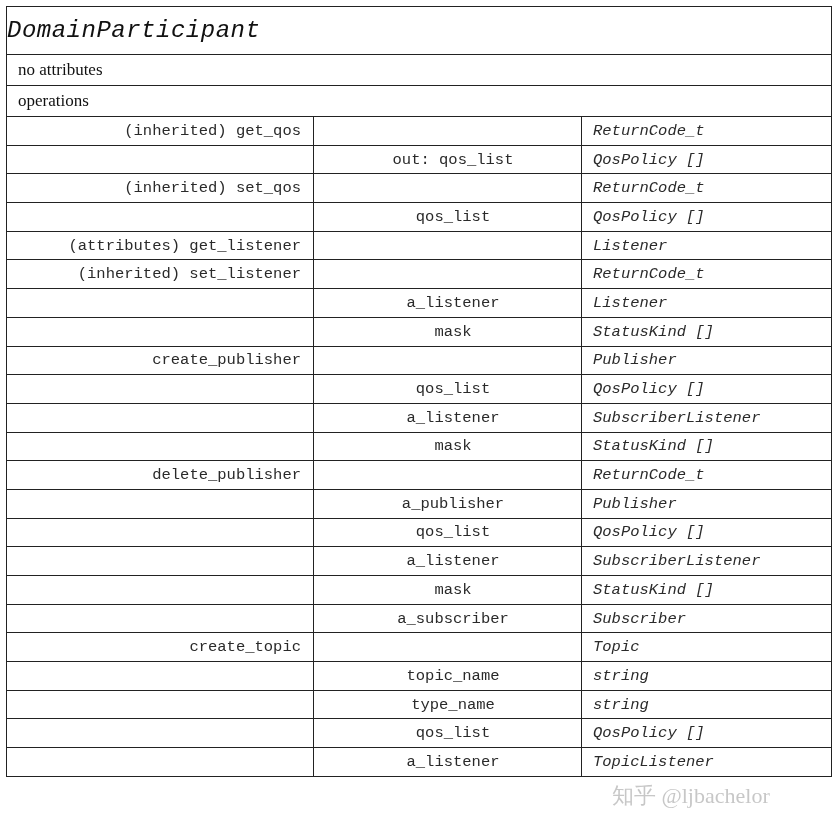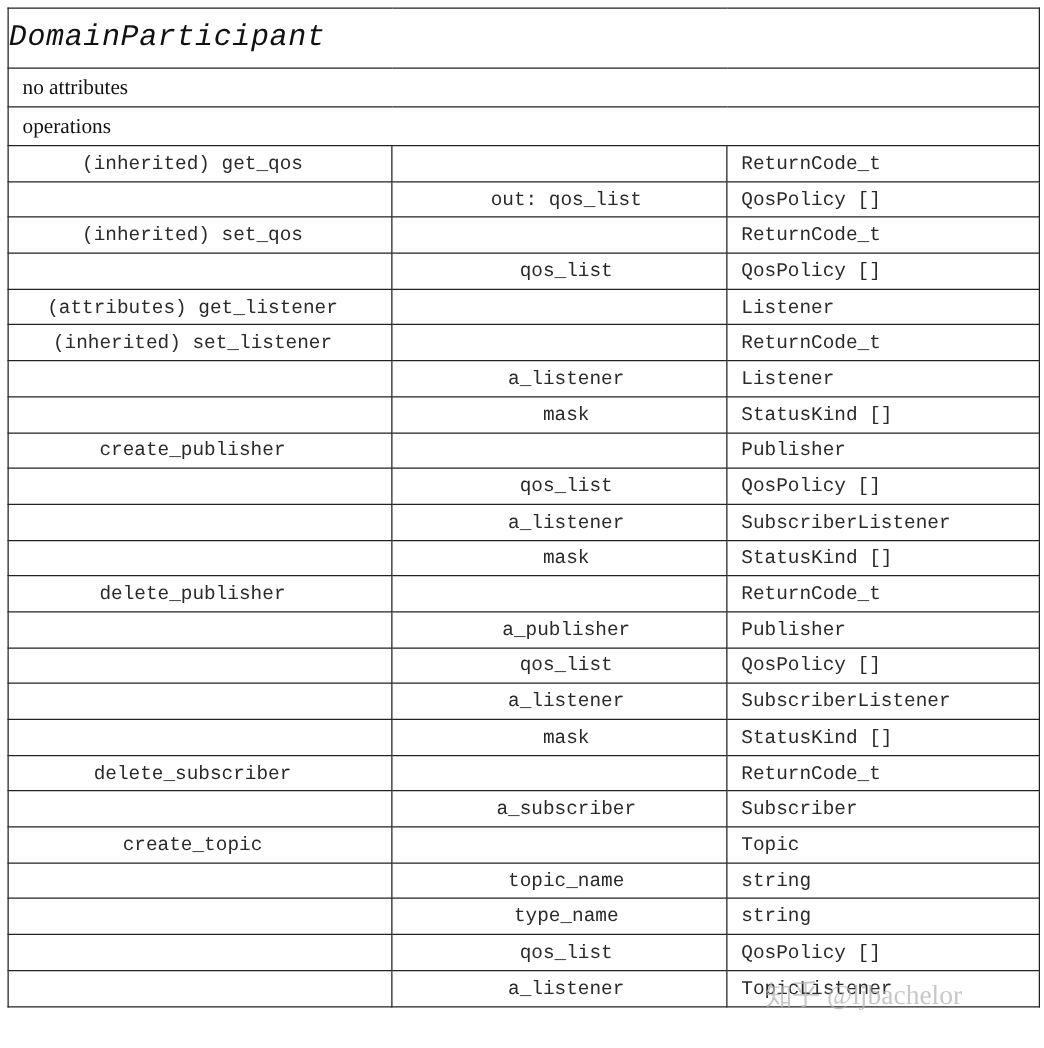--- a/index.html
+++ b/index.html
@@ -46,29 +46,30 @@
     padding-left: 11px !important;
     color: #111;
   }
   .row td {
     height: 27.7px;
     font-family: "Liberation Mono", monospace;
     font-size: 15.5px;
     color: #2a2a2a;
   }
   .col-op {
-    text-align: center;
+    text-align: right;
     padding-right: 12px !important;
   }
   .col-param {
     padding-left: 11px !important;
     text-align: center;
   }
   .col-type {
     padding-left: 11px !important;
+    font-style: italic;
   }
   .watermark {
     position: absolute;
     left: 612px;
     top: 781px;
     font-family: Liberation Serif, serif;
     font-size: 22px;
     color: rgba(180, 180, 180, 0.75);
     pointer-events: none;
     white-space: nowrap;
@@ -172,25 +173,20 @@
         <td class="col-op"></td>
         <td class="col-param">a_listener</td>
         <td class="col-type">SubscriberListener</td>
       </tr>
       <tr class="row">
         <td class="col-op"></td>
         <td class="col-param">mask</td>
         <td class="col-type">StatusKind []</td>
       </tr>
       <tr class="row">
-        <td class="col-op">delete_subscriber</td>
-        <td class="col-param"></td>
-        <td class="col-type">ReturnCode_t</td>
-      </tr>
-      <tr class="row">
         <td class="col-op"></td>
         <td class="col-param">a_subscriber</td>
         <td class="col-type">Subscriber</td>
       </tr>
       <tr class="row">
         <td class="col-op">create_topic</td>
         <td class="col-param"></td>
         <td class="col-type">Topic</td>
       </tr>
       <tr class="row">

